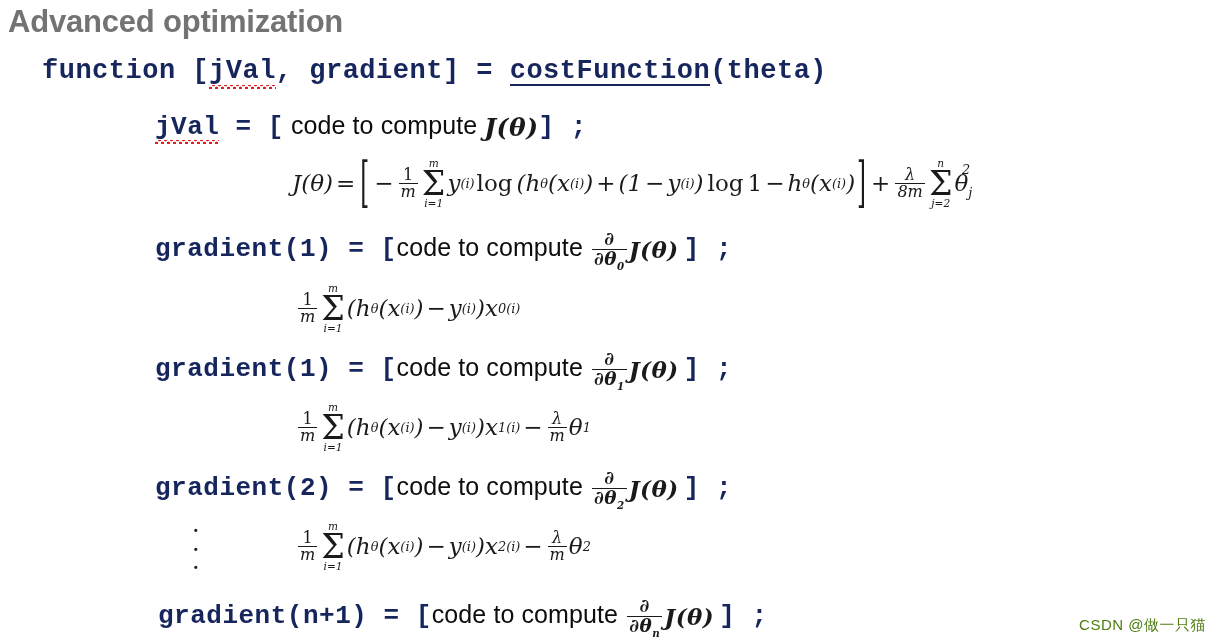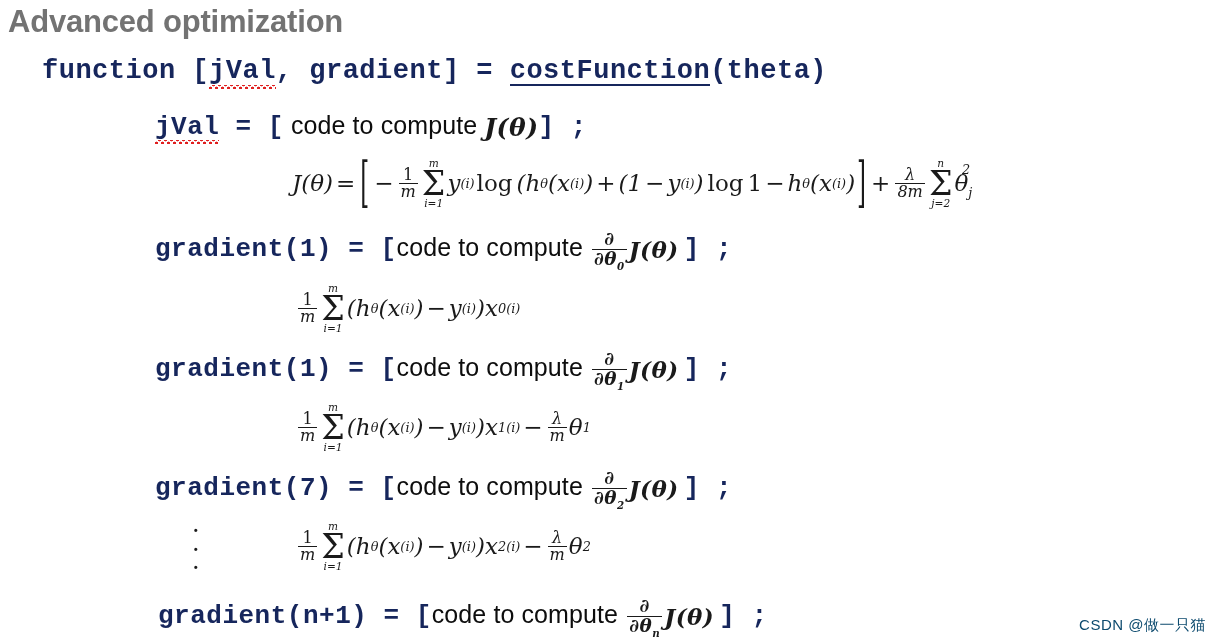--- a/index.html
+++ b/index.html
@@ -172,21 +172,21 @@
   }
   .vdots span { display: block; }
 
   
   .watermark {
     position: absolute;
     right: 12px;
     bottom: 8px;
     font-family: "Liberation Sans", sans-serif;
     font-size: 15px;
-    color: #0c4a6e;
+    color: #4d7c0f;
     letter-spacing: 0.5px;
     white-space: nowrap;
   }
 </style>
 </head>
 <body>
 
 <div class="slide-title">Advanced optimization</div>
 
 <div class="line code big" style="left:42px; top:58px;">
@@ -269,21 +269,21 @@
   (h<sub class="sb">θ</sub>(x<sup class="sp">(i)</sup>)<span class="op">−</span>y<sup class="sp">(i)</sup>)x<sub class="sb">1</sub><sup class="sp">(i)</sup>
   <span class="op">−</span>
   <span class="frac">
       <span class="num">λ</span>
       <span class="den">m</span>
     </span>
   θ<sub class="sb">1</sub>
 </div>
 
 <div class="line code" style="left:155px; top:469px;">
-  <span>gradient(7)</span><span> = </span><span>[</span><span class="prose">code to compute </span><span class="math" style="font-size:23px;">
+  <span>gradient(2)</span><span> = </span><span>[</span><span class="prose">code to compute </span><span class="math" style="font-size:23px;">
       <span class="frac" style="font-size:0.80em;">
         <span class="num">∂</span>
         <span class="den">∂θ<sub class="sb">2</sub></span>
       </span>J(<span>θ</span>)
   </span><span style="display:inline-block;width:5px;"></span><span>] ;</span>
 </div>
 <div class="line math" style="left:296px; top:521px; font-size:23px;">
   <span class="frac">
       <span class="num up">1</span>
       <span class="den">m</span>

